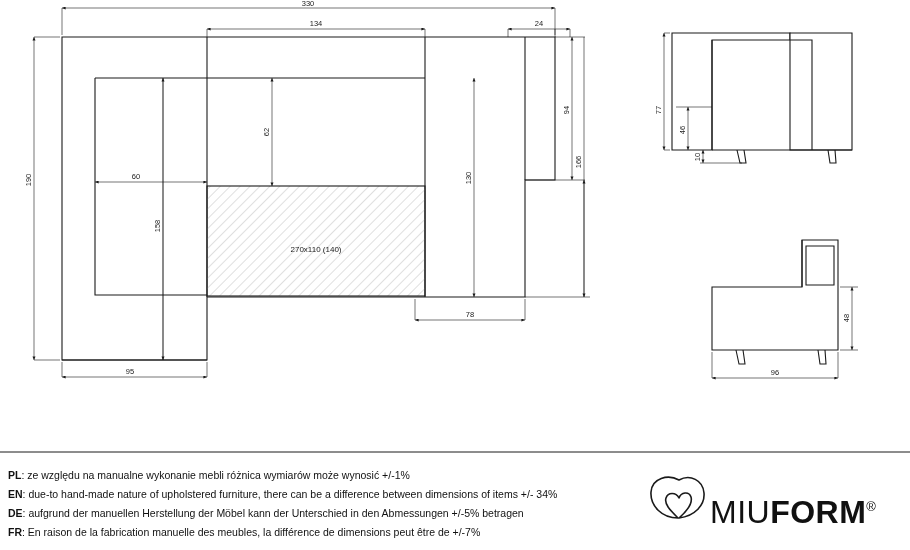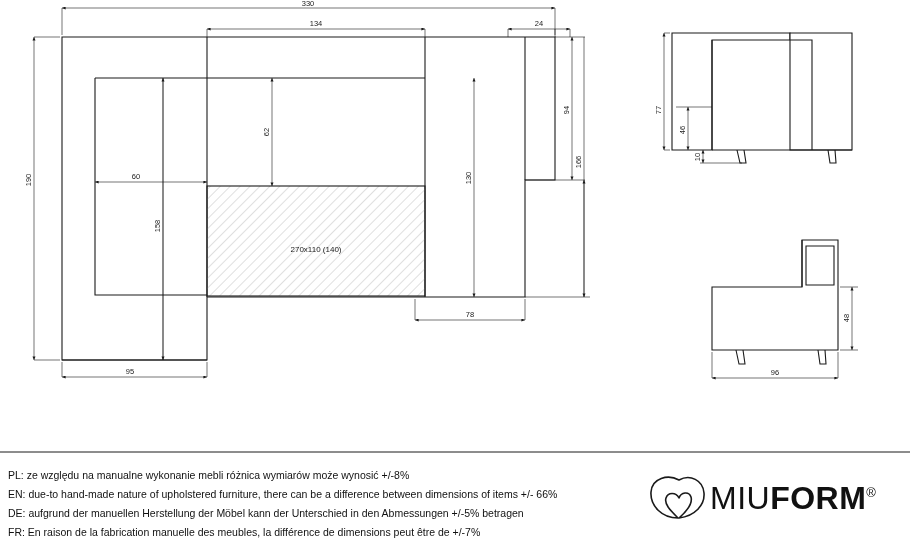--- a/index.html
+++ b/index.html
@@ -48,36 +48,36 @@
     top: 466px;
     width: 630px;
   }
   .legend-row {
     font-size: 10.5px;
     line-height: 19px;
     white-space: nowrap;
     color: #111;
   }
   .legend-code {
-    font-weight: normal;
+    font-weight: bold;
   }
   .brandwrap {
     position: absolute;
     left: 648px;
     top: 474px;
     width: 250px;
     height: 60px;
   }
   .brand-text {
     position: absolute;
     left: 62px;
     top: 0px;
     font-size: 32px;
     letter-spacing: 0.5px;
-    line-height: 38px;
+    line-height: 66px;
     color: #111;
   }
   .brand-light { font-weight: 400; }
   .brand-bold { font-weight: bold; }
   .brand-reg {
     font-size: 13px;
     vertical-align: super;
     font-weight: normal;
   }
 </style>
@@ -220,24 +220,24 @@
       <line x1="712" y1="378" x2="838" y2="378" marker-start="url(#arrS)" marker-end="url(#arr)"></line>
     </g>
     <text class="dim-text-v" x="849" y="318" text-anchor="middle" transform="rotate(-90 849 318)">48</text>
     <text class="dim-text" x="775" y="375" text-anchor="middle">96</text>
 
     <line x1="0" y1="452" x2="910" y2="452" stroke="#1a1a1a" stroke-width="1"></line>
   </svg>
 
   <div class="legend">
     <div class="legend-row">
-      <span class="legend-code">PL</span><span>: ze względu na manualne wykonanie mebli różnica wymiarów może wynosić +/-8%</span>
-    </div>
-    <div class="legend-row">
-      <span class="legend-code">EN</span><span>: due-to hand-made nature of upholstered furniture, there can be a difference between dimensions of items +/- 66%</span>
+      <span class="legend-code">PL</span><span>: ze względu na manualne wykonanie mebli różnica wymiarów może wynosić +/-1%</span>
+    </div>
+    <div class="legend-row">
+      <span class="legend-code">EN</span><span>: due-to hand-made nature of upholstered furniture, there can be a difference between dimensions of items +/- 34%</span>
     </div>
     <div class="legend-row">
       <span class="legend-code">DE</span><span>: aufgrund der manuellen Herstellung der Möbel kann der Unterschied in den Abmessungen +/-5% betragen</span>
     </div>
     <div class="legend-row">
       <span class="legend-code">FR</span><span>: En raison de la fabrication manuelle des meubles, la différence de dimensions peut être de +/-7%</span>
     </div>
   </div>
 
   <div class="brandwrap">

